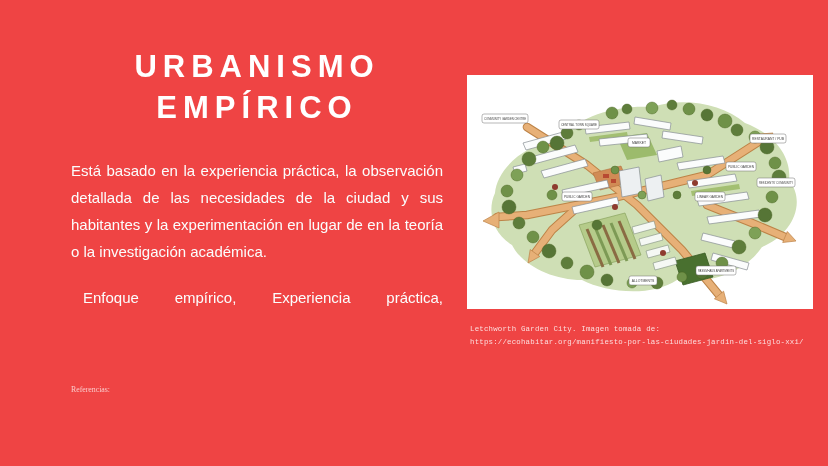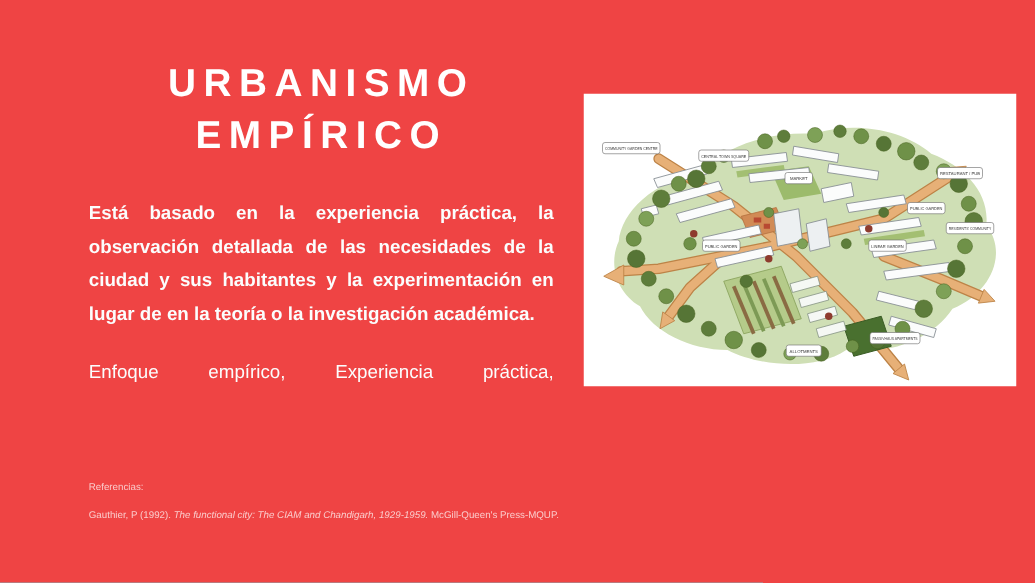--- a/index.html
+++ b/index.html
@@ -3,28 +3,28 @@
 <meta charset="utf-8">
 <style>
   html,body{margin:0;padding:0;background:#8fa3ab;}
   .stage{position:relative;width:828px;height:466px;background:#ef4444;overflow:hidden;
          font-family:"Liberation Sans",sans-serif;}
 
   .title{position:absolute;left:71px;top:46px;width:372px;margin:0;text-align:center;
          color:#ffffff;font-size:31px;line-height:41px;font-weight:700;letter-spacing:6px;}
 
   .body-text{position:absolute;left:71px;top:157px;width:372px;margin:0;color:#fbfdfd;
-             font-size:15px;line-height:27px;text-align:justify;font-weight:bold;}
+             font-size:15px;line-height:27px;text-align:justify;}
 
   .keywords{position:absolute;left:71px;top:284px;width:372px;color:#fbfdfd;
             font-size:15px;line-height:27.5px;}
-  .kw-just{text-align:justify;text-align-last:justify;}
+  .kw-just{text-align:justify;text-align-last:justify;margin-left:12px;}
 
   .references{position:absolute;left:71px;top:383px;width:382px;color:rgba(255,255,255,0.72);
-              font-family:Liberation Sans, sans-serif;font-size:7.8px;line-height:13px;}
+              font-family:Liberation Serif, serif;font-size:7.8px;line-height:13px;}
   .ref-entry{margin:9px 0 0 0;}
 
   .figure{position:absolute;left:467px;top:75px;width:346px;height:234px;margin:0;background:#ffffff;}
   .figure svg{display:block;}
 
   .caption{position:absolute;left:470px;top:323px;color:rgba(255,255,255,0.82);
            font-family:"Liberation Mono","DejaVu Sans Mono",monospace;font-size:7.4px;
            line-height:12.5px;letter-spacing:0.2px;white-space:nowrap;}
 
   
@@ -45,21 +45,20 @@
   <h1 class="title">URBANISMO EMPÍRICO</h1>
 
   <p class="body-text">Está basado en la experiencia práctica, la observación detallada de las necesidades de la ciudad y sus habitantes y la experimentación en lugar de en la teoría o la investigación académica.</p>
 
   <div class="keywords">
     <div class="kw-just">Enfoque empírico, Experiencia práctica,</div>
   </div>
 
   <div class="references">
     <div>Referencias:</div>
-    <p class="ref-entry"><span>Gauthier, P (1992). </span><i>The functional city: The CIAM and Chandigarh, 1929-1959.</i><span> McGill-Queen's Press-MQUP.</span></p>
   </div>
 
   <figure class="figure">
     <svg width="346" height="234" viewBox="0 0 346 234">
 
       <path fill="#cfdfb5" d="M 28 118 C 30 95, 55 70, 95 62 C 115 40, 150 30, 185 32 C 215 22, 255 28, 278 48
            C 305 58, 325 80, 322 105 C 340 128, 325 160, 295 172 C 280 195, 245 210, 210 205
            C 185 222, 140 218, 115 205 C 85 205, 55 190, 45 170 C 25 158, 20 135, 28 118 Z"></path>
 
       <g>
@@ -213,14 +212,18 @@
         <rect x="162" y="201" width="28" height="9" rx="2"></rect>
         <text x="176" y="207">ALLOTMENTS</text>
       </g>
       <g class="callout">
         <rect x="229" y="191" width="40" height="9" rx="2"></rect>
         <text x="249" y="197" textLength="36" lengthAdjust="spacingAndGlyphs">PASSIVHAUS APARTMENTS</text>
       </g>
     </svg>
   </figure>
 
+  <div class="caption">
+    <div>Letchworth Garden City. Imagen tomada de:</div>
+    <div>https://ecohabitar.org/manifiesto-por-las-ciudades-jardin-del-siglo-xxi/</div>
+  </div>
 
 </div>
 
 </body></html>

